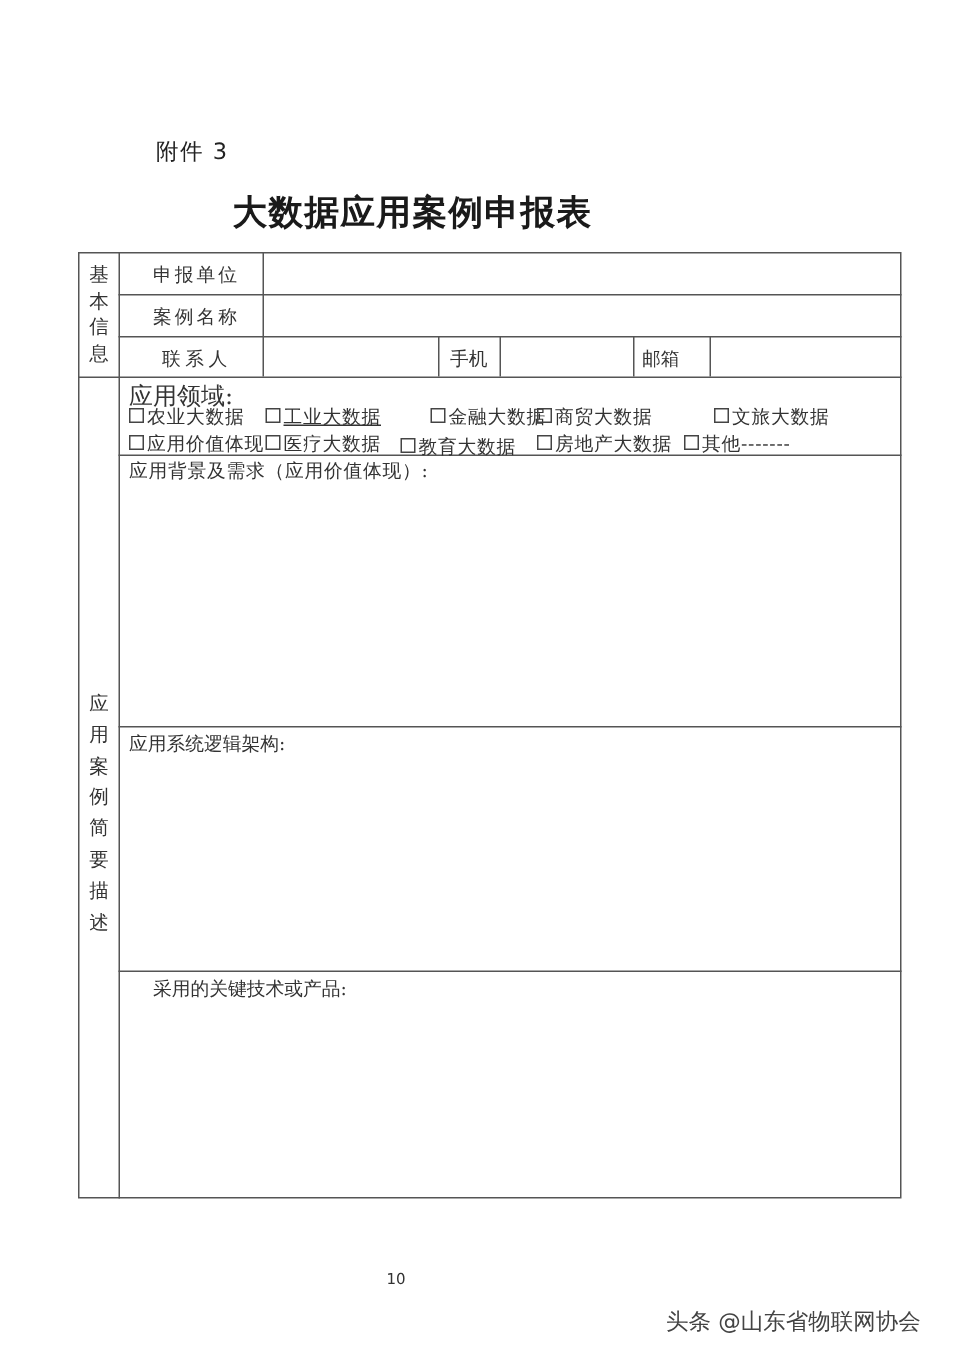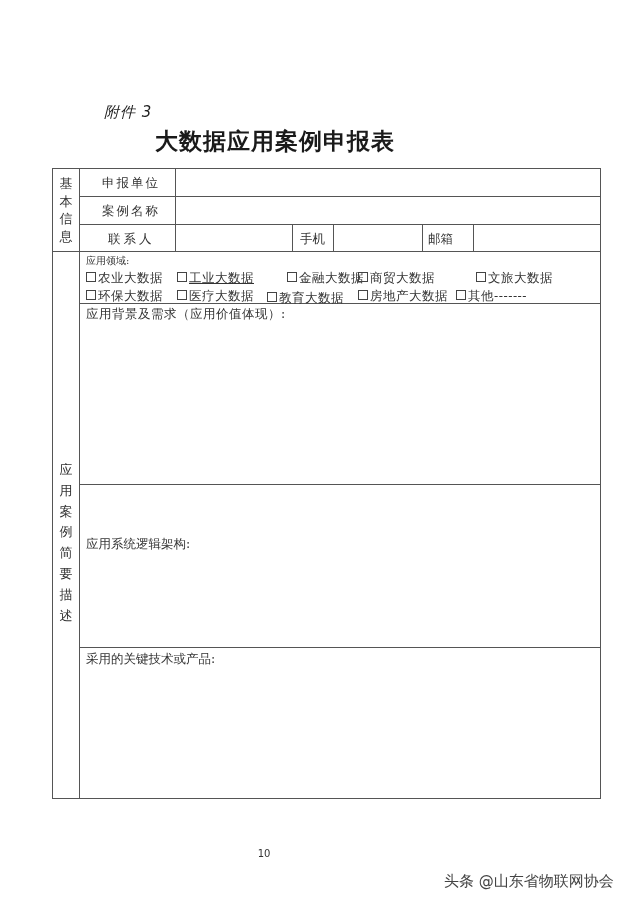--- a/index.html
+++ b/index.html
@@ -1,30 +1,30 @@
 <!DOCTYPE html>
 <html><head>
 <meta charset="utf-8">
 <style>
   html, body { margin:0; padding:0; background:#ffffff; }
   body { width:640px; height:905px; position:relative; overflow:hidden;
          font-family:"DejaVu Serif", serif; color:#2a2a2a; }
-  .annex { position:absolute; left:104px; top:103px; font-family:"DejaVu Sans", sans-serif;
-           font-size:15px; color:#222; letter-spacing:1px;font-style:italic; }
+  .annex { position:absolute; left:104px; top:92px; font-family:"DejaVu Sans", sans-serif;
+           font-size:15px; color:#222; letter-spacing:1px; }
   .title { position:absolute; left:0; width:540px; top:126px; text-align:center;
            font-size:23px; font-weight:bold; color:#1a1a1a; letter-spacing:1px; padding-left:10px; box-sizing:border-box;}
   .tbl { position:absolute; left:52px; top:168px; width:549px; height:631px;
          border:1.5px solid #555; box-sizing:border-box; }
   .line-h { position:absolute; height:0; border-top:1.3px solid #555; }
   .line-v { position:absolute; width:0; border-left:1.3px solid #555; }
   .cell-text { position:absolute; font-size:12.5px; color:#333; white-space:nowrap; }
   .vlabel { position:absolute; font-size:13px; color:#333; text-align:center;
             width:26px; line-height:1.35; }
   .vlabel span { display:block; }
-  .domain-row { position:absolute; left:86px; font-size:10px; color:#333; white-space:nowrap; }
+  .domain-row { position:absolute; left:86px; font-size:16px; color:#333; white-space:nowrap; }
   .domain-opt { position:absolute; font-size:12.5px; color:#333; white-space:nowrap; letter-spacing:0.5px; }
   .box { display:inline-block; width:8px; height:8px; border:1px solid #444; margin-right:2px; vertical-align:0px; }
   .pageno { position:absolute; left:0; width:520px; text-align:center; top:848px;
             font-family:"DejaVu Sans", sans-serif; font-size:10px; color:#333; padding-left:8px; box-sizing:border-box;}
   .watermark { position:absolute; left:444px; top:872px; font-family:"DejaVu Sans", sans-serif;
                font-size:15px; color:#444; text-shadow: 0 0 1px #fff; }
 </style>
 </head>
 <body>
 
@@ -79,29 +79,29 @@
 </div>
 
 <div class="domain-row" style="top:254px;">应用领域:</div>
 
 <div class="domain-opt" style="left:86px; top:270px;"><span class="box"></span><span>农业大数据</span></div>
 <div class="domain-opt" style="left:177px; top:270px;text-decoration:underline;"><span class="box"></span><span>工业大数据</span></div>
 <div class="domain-opt" style="left:267px; top:270px;margin-left:20px;"><span class="box"></span><span>金融大数据</span></div>
 <div class="domain-opt" style="left:358px; top:270px;"><span class="box"></span><span>商贸大数据</span></div>
 <div class="domain-opt" style="left:456px; top:270px;padding-left:20px;"><span class="box"></span><span>文旅大数据</span></div>
 
-<div class="domain-opt" style="left:86px; top:288px;"><span class="box"></span><span>环保大数据</span></div>
+<div class="domain-opt" style="left:86px; top:288px;"><span class="box"></span><span>应用价值体现</span></div>
 <div class="domain-opt" style="left:177px; top:288px;"><span class="box"></span><span>医疗大数据</span></div>
 <div class="domain-opt" style="left:267px; top:290px;"><span class="box"></span><span>教育大数据</span></div>
 <div class="domain-opt" style="left:358px; top:288px;"><span class="box"></span><span>房地产大数据</span></div>
 <div class="domain-opt" style="left:456px; top:288px;"><span class="box"></span><span>其他-------</span></div>
 
 <div class="cell-text" style="left:86px; top:306px; letter-spacing:0.5px;">应用背景及需求（应用价值体现）:</div>
 <div class="cell-text" style="left:80px; top:322px; width:520px; height:160px;"></div>
 
-<div class="cell-text" style="left:86px; top:488px;margin-top:48px;">应用系统逻辑架构:</div>
+<div class="cell-text" style="left:86px; top:488px;">应用系统逻辑架构:</div>
 <div class="cell-text" style="left:80px; top:505px; width:520px; height:140px;"></div>
 
-<div class="cell-text" style="left:86px; top:651px;">采用的关键技术或产品:</div>
+<div class="cell-text" style="left:102px; top:651px;">采用的关键技术或产品:</div>
 <div class="cell-text" style="left:80px; top:668px; width:520px; height:128px;"></div>
 
 <div class="pageno">10</div>
 <div class="watermark">头条 @山东省物联网协会</div>
 
 </body></html>

